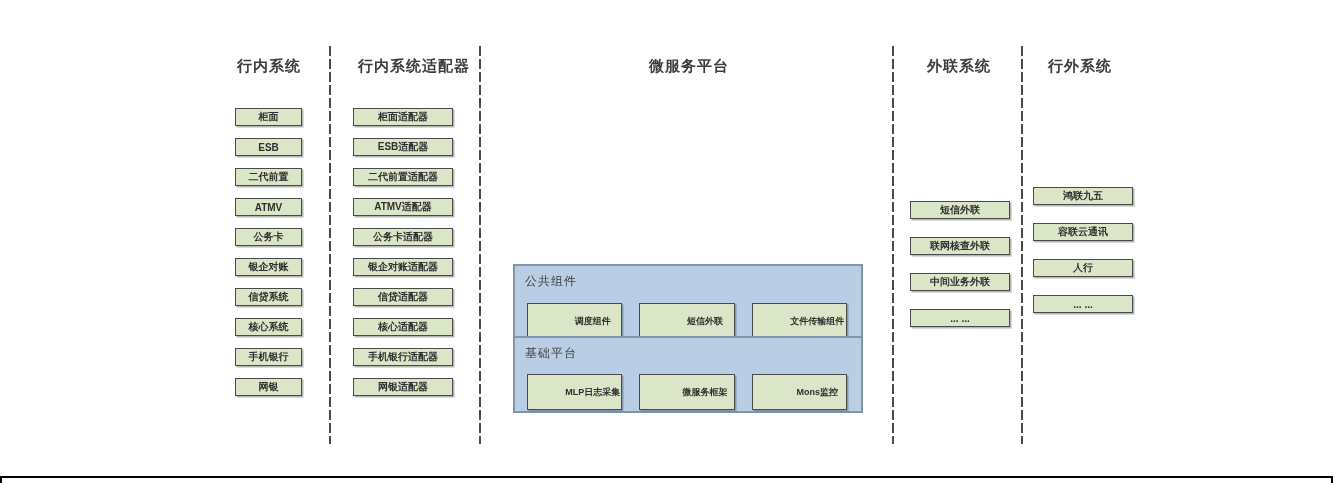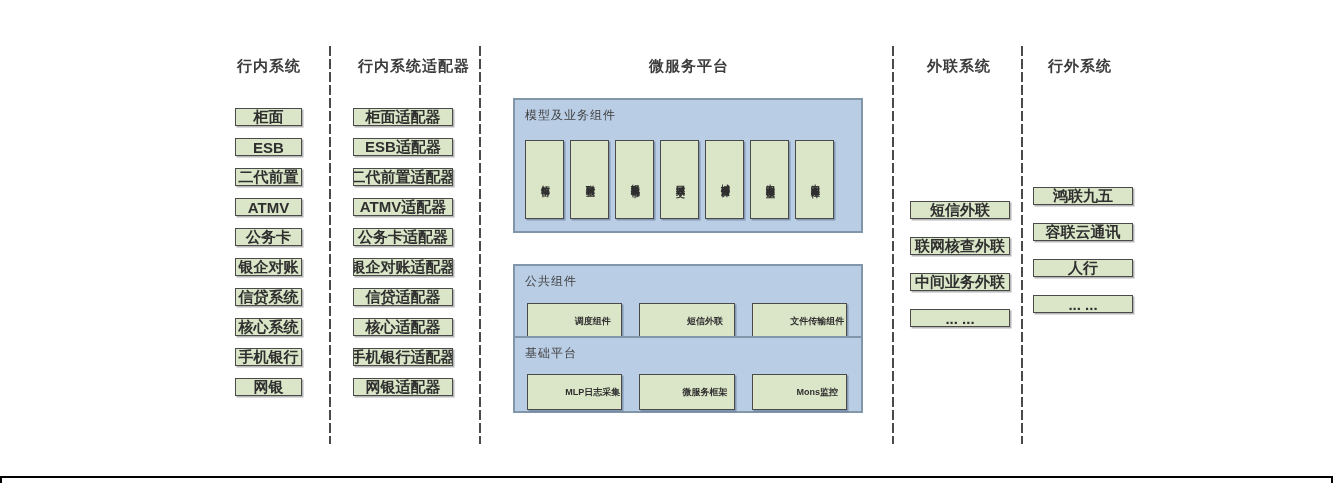--- a/index.html
+++ b/index.html
@@ -54,21 +54,21 @@
 
   .box {
     height:18px;
     width:100%;
     background:var(--box-fill);
     border:1px solid var(--box-border);
     box-shadow:1.5px 1.5px 0 rgba(110,110,110,0.5);
     display:flex;
     align-items:center;
     justify-content:center;
-    font-size:15px;
+    font-size:10px;
     font-weight:bold;
     color:var(--text-dark);
     white-space:nowrap;
     overflow:hidden;
   }
 
   .panel {
     position:absolute;
     left:513px;
     width:350px;
@@ -186,32 +186,20 @@
       <div class="box">二代前置适配器</div>
       <div class="box">ATMV适配器</div>
       <div class="box">公务卡适配器</div>
       <div class="box">银企对账适配器</div>
       <div class="box">信贷适配器</div>
       <div class="box">核心适配器</div>
       <div class="box">手机银行适配器</div>
       <div class="box">网银适配器</div>
     </div>
 
-  <div class="panel" id="panel-model">
-    <div class="panel-title">模型及业务组件</div>
-    <div class="vrow">
-        <div class="vbox">短信平台</div>
-        <div class="vbox">联网核查</div>
-        <div class="vbox">银联及银行卡</div>
-        <div class="vbox">同城票交</div>
-        <div class="vbox">城商行清算</div>
-        <div class="vbox">中间业务模型</div>
-        <div class="vbox">中间业务组件</div>
-      </div>
-  </div>
 
   <div class="panel" id="panel-common">
     <div class="panel-title">公共组件</div>
     <div class="hrow">
         <div class="hbox">调度组件</div>
         <div class="hbox">短信外联</div>
         <div class="hbox">文件传输组件</div>
       </div>
   </div>
 

